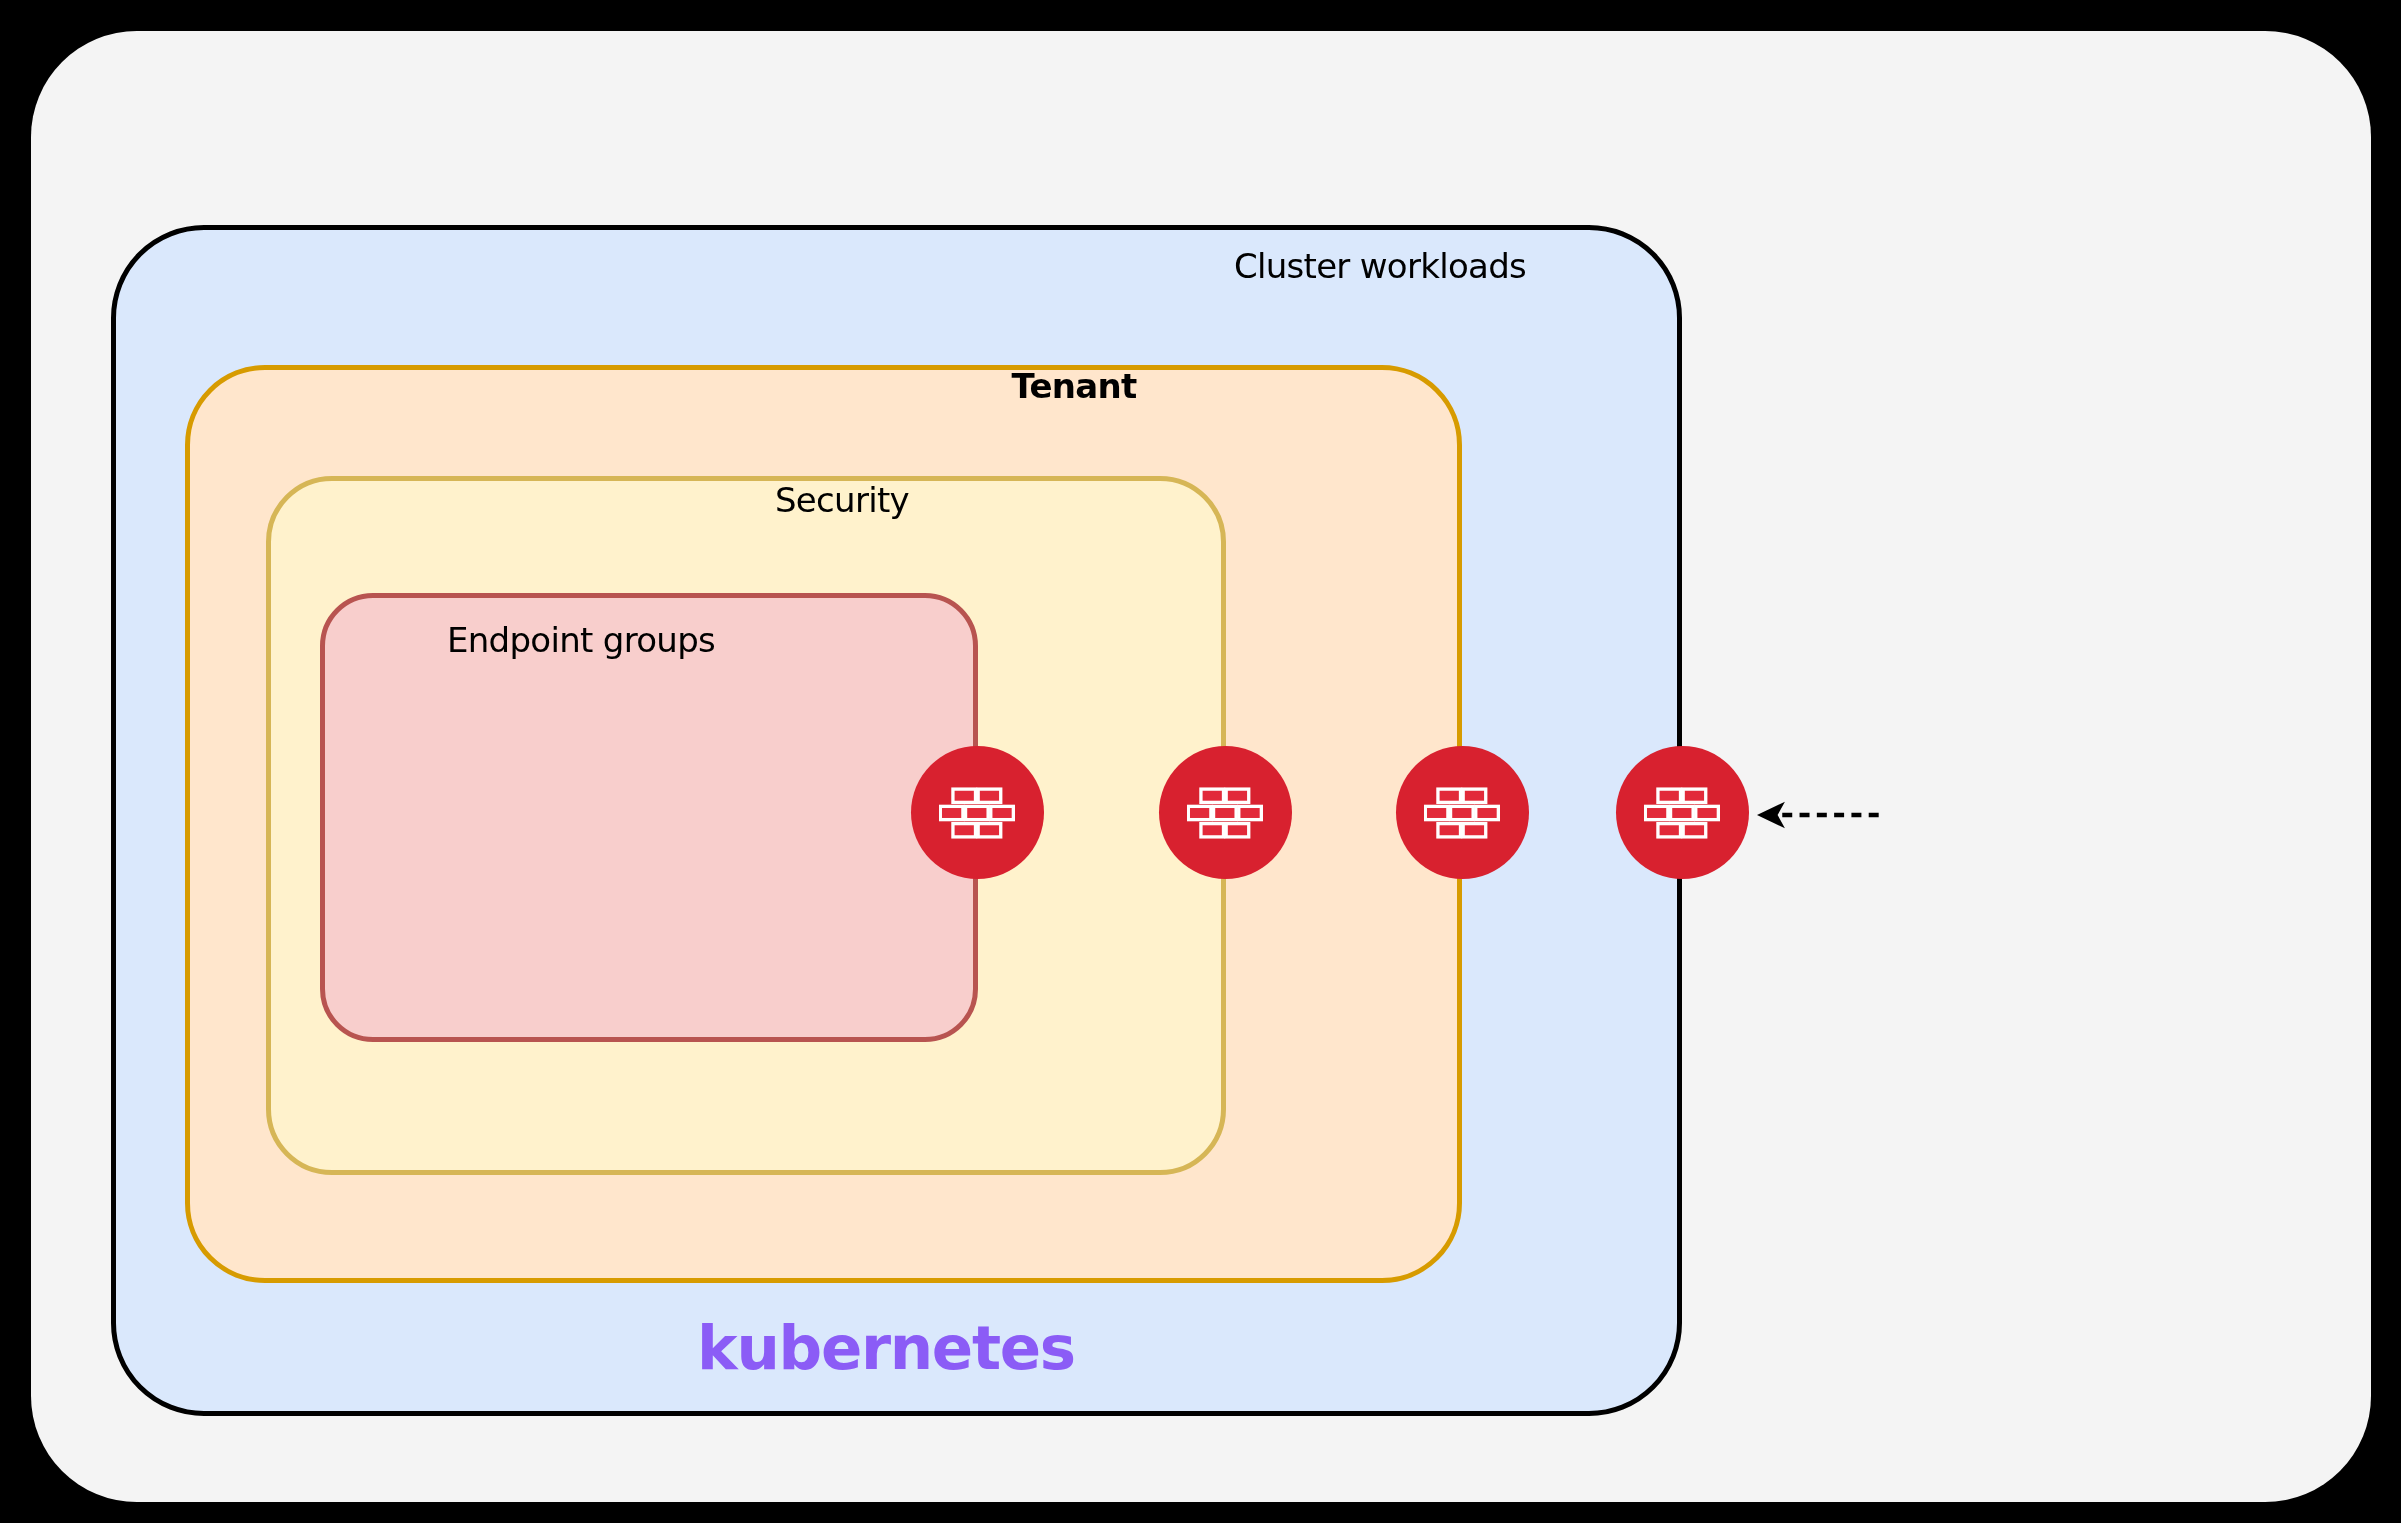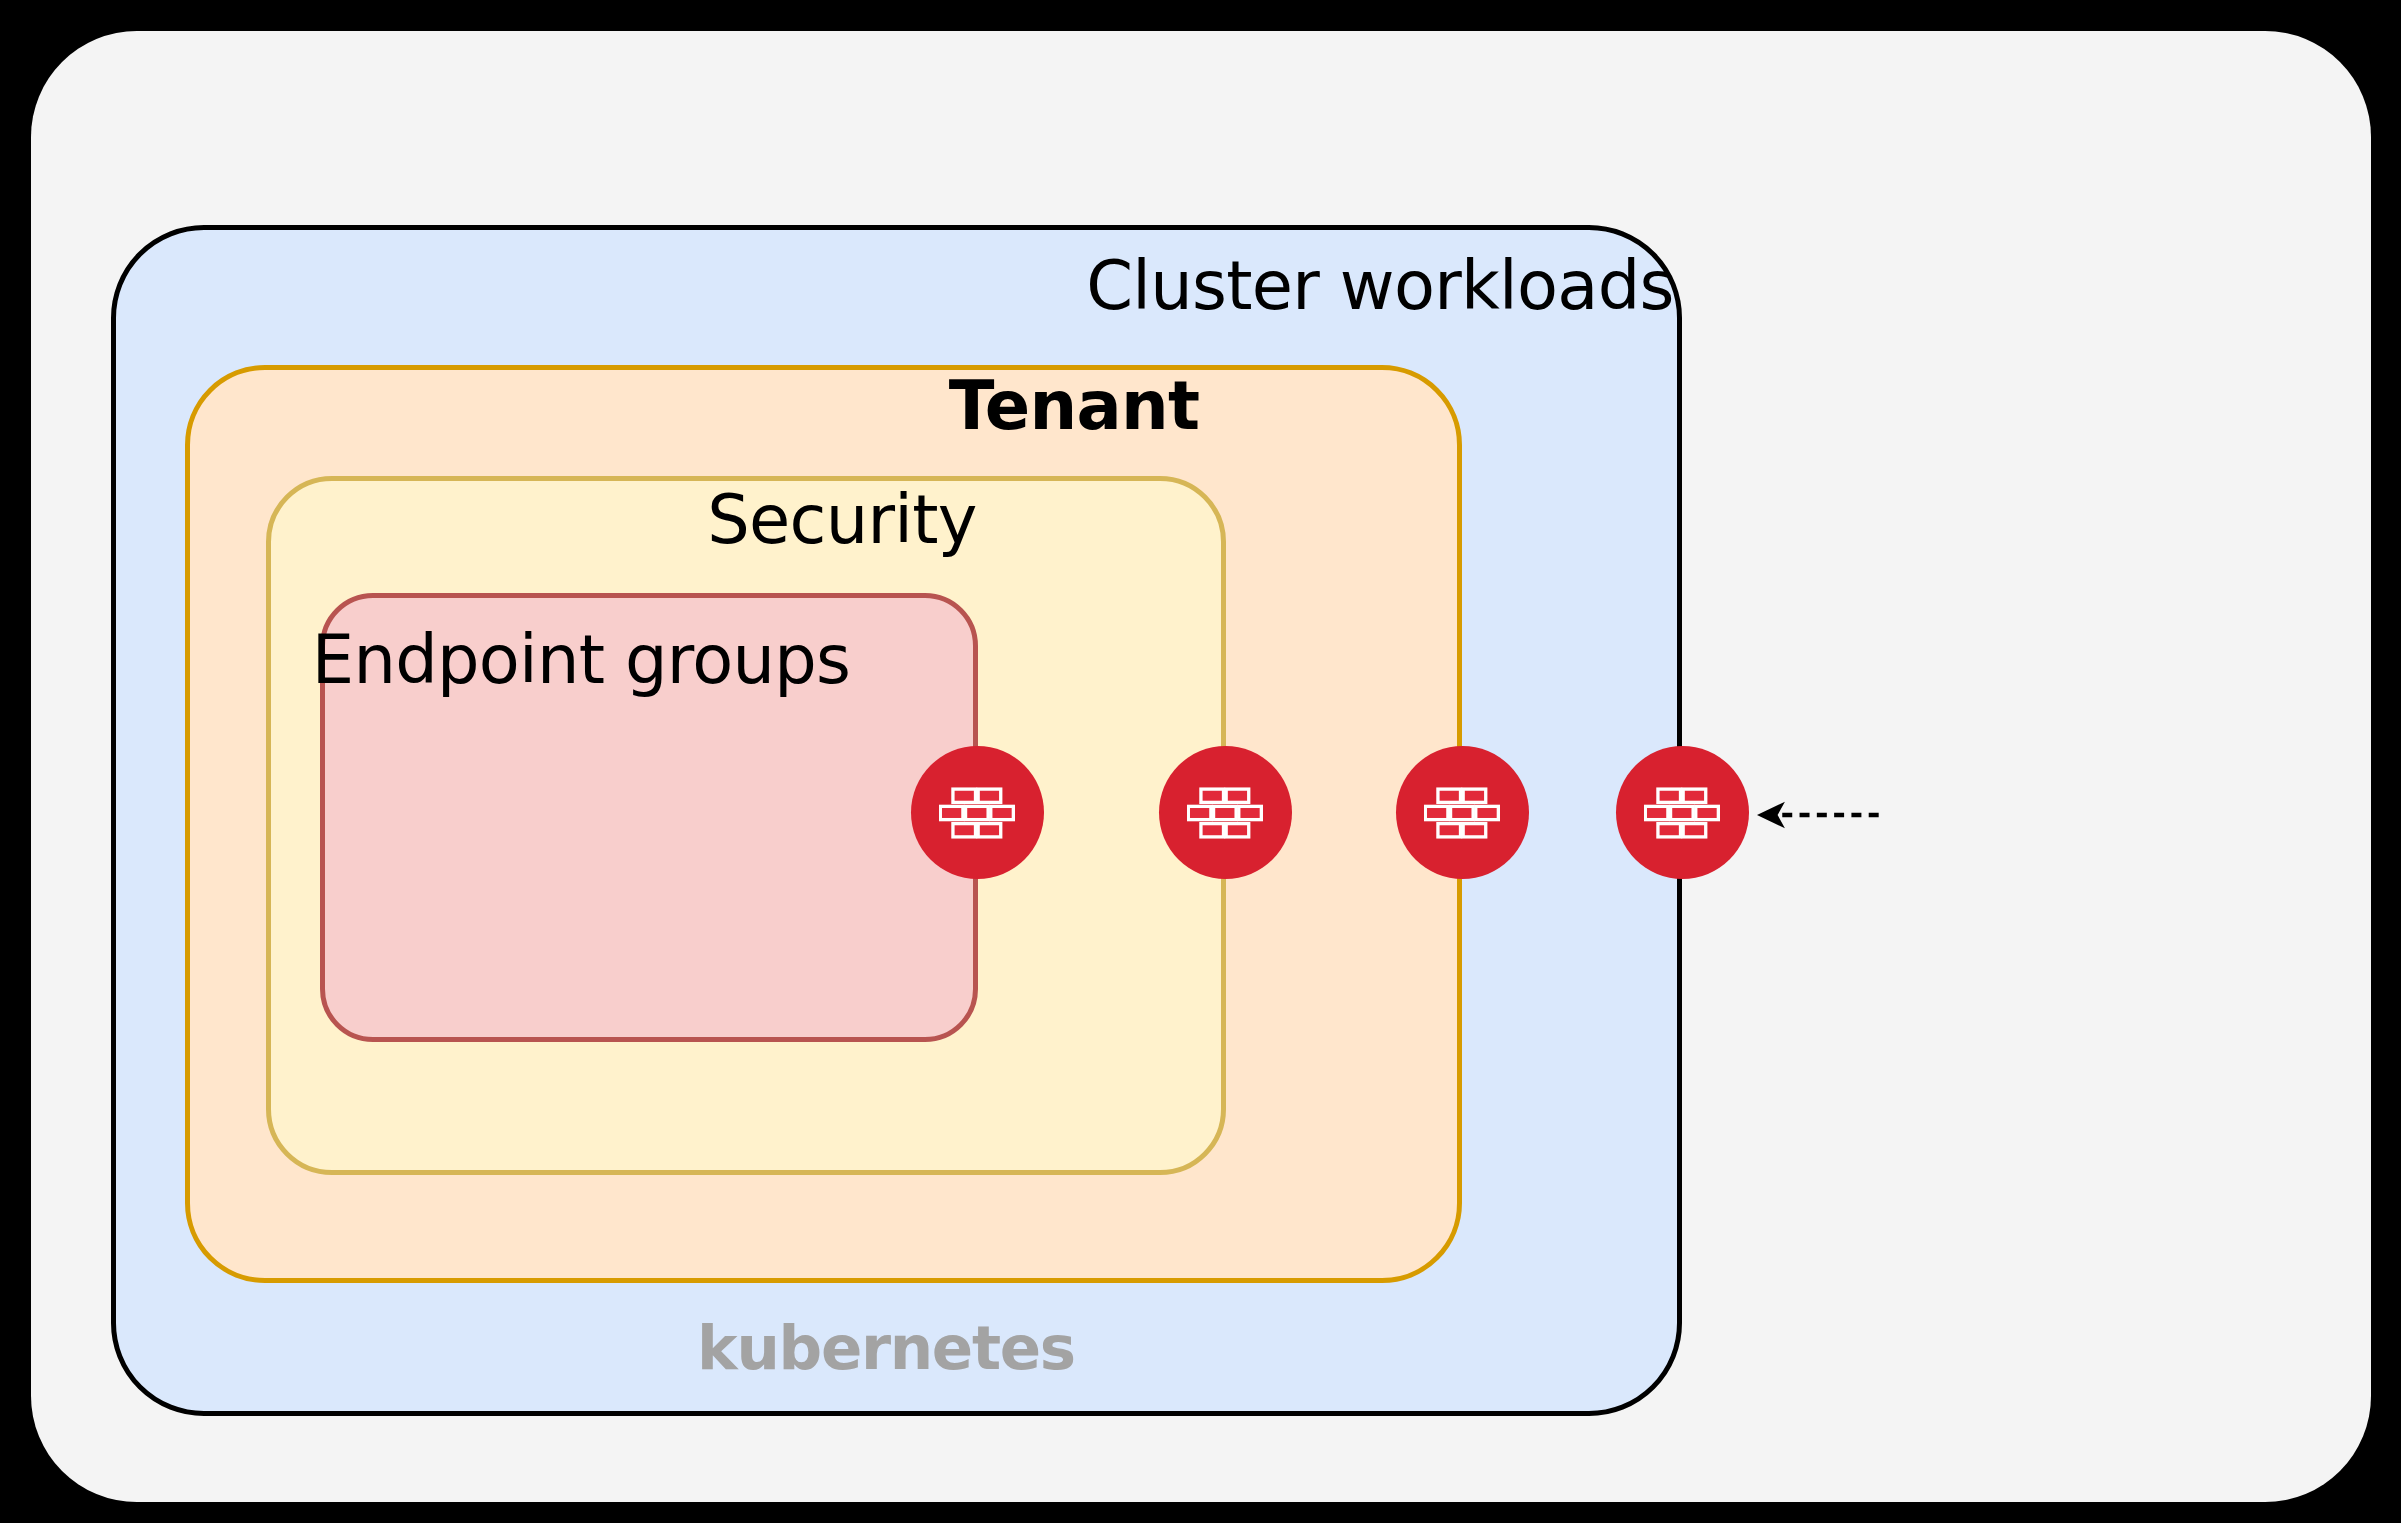--- a/index.html
+++ b/index.html
@@ -54,39 +54,39 @@
     background: #f8cecc;
     border: 5.3px solid #b85450;
     border-radius: 53px;
   }
   
   .lbl {
     position: absolute;
     transform: translateX(-50%);
     white-space: nowrap;
     color: #000000;
-    font-size: 67px;
+    font-size: 34px;
     letter-spacing: -0.7px;
     line-height: 1.2;
   }
   .lbl.title {
     left: 851px; top: 101px;
     font-size: 68px;
     letter-spacing: -1.3px;
   }
   .lbl.cluster-lbl   { left: 1380px; top: 246px; }
   .lbl.tenant-lbl    { left: 1074px; top: 366px; font-weight: bold; }
   .lbl.namespace-lbl { left: 842px; top: 480px; }
   .lbl.endpoint-lbl  { left: 581px;  top: 620px; }
   .lbl.kubernetes-lbl {
     left: 886px; top: 1311px;
     font-size: 61px;
     font-weight: bold;
     letter-spacing: -1.3px;
-    color: #a3a3a3;
+    color: #8b5cf6;
   }
   .lbl.policy-lbl { left: 2085px; top: 786px; }
   
   .fw {
     position: absolute;
     width: 133px; height: 133px;
     border-radius: 50%;
     background: #d8212f;
     top: 746px;
     display: flex;

